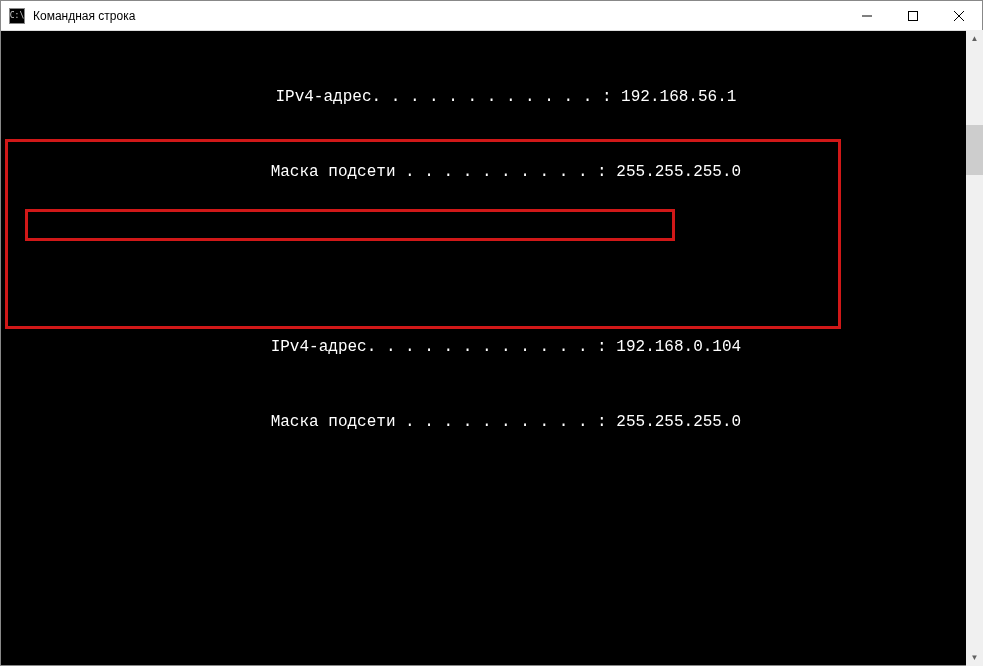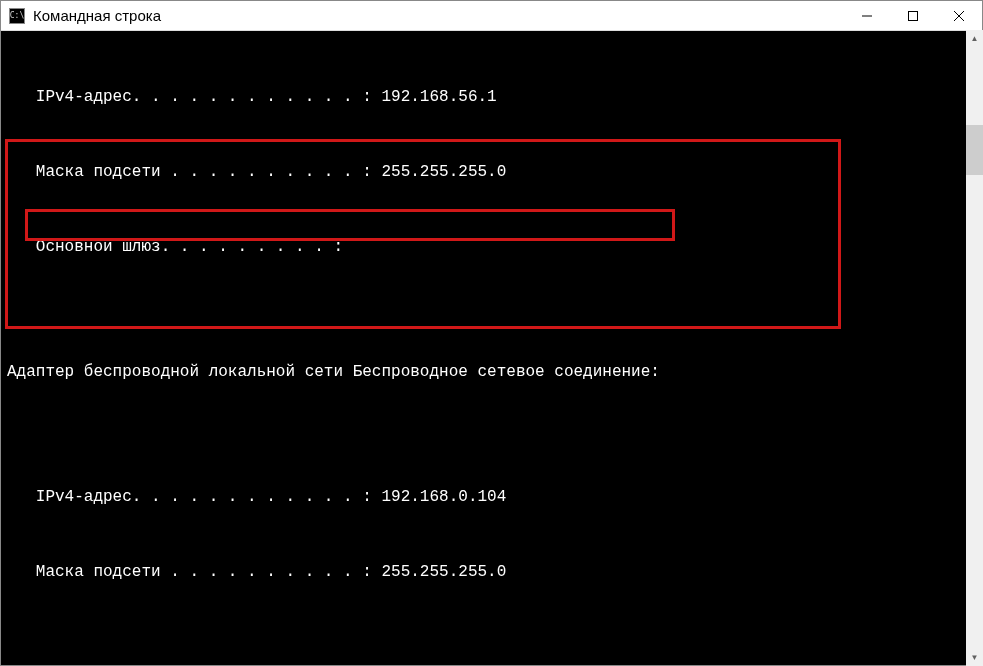--- a/index.html
+++ b/index.html
@@ -35,21 +35,21 @@
       display: flex;
       align-items: center;
       justify-content: center;
       font-size: 8px;
       color: #ccc;
       font-family: monospace;
       border: 1px solid #888;
     }
     .titlebar-text {
       flex: 1;
-      font-size: 15px;
+      font-size: 12px;
       color: #000;
     }
     .win-controls {
       display: flex;
       height: 100%;
     }
     .win-btn {
       width: 46px;
       height: 100%;
       display: flex;
@@ -64,21 +64,21 @@
       background: #000000;
       padding: 4px 6px;
       font-family: 'Consolas', 'Courier New', monospace;
       font-size: 16px;
       line-height: 25px;
       color: #ffffff;
       white-space: pre;
       overflow: hidden;
       position: relative;
     }
-    .line { display: block; white-space: pre; }
+    .line { display: block; white-space: pre; text-align: center; }
     .highlight-outer {
       position: absolute;
       border: 3px solid #d01818;
       left: 4px;
       width: 836px;
       top: 108px;
       height: 190px;
       pointer-events: none;
     }
     .highlight-inner {
@@ -141,23 +141,21 @@
             <line x1="0" y1="0" x2="10" y2="10" stroke="#000" stroke-width="1"></line>
             <line x1="10" y1="0" x2="0" y2="10" stroke="#000" stroke-width="1"></line>
           </svg>
       </div>
     </div>
   </div>
 
   <div class="terminal">
     <span class="line">   IPv4-адрес. . . . . . . . . . . . : 192.168.56.1</span>
     <span class="line">   Маска подсети . . . . . . . . . . : 255.255.255.0</span>
-    <span class="line">   Основной шлюз. . . . . . . . . :</span>
     <span class="line"></span>
-    <span class="line">Адаптер беспроводной локальной сети Беспроводное сетевое соединение:</span>
     <span class="line"></span>
     <span class="line">   IPv4-адрес. . . . . . . . . . . . : 192.168.0.104</span>
     <span class="line">   Маска подсети . . . . . . . . . . : 255.255.255.0</span>
     
     <span class="line"></span>
     
     <span class="line"></span>
     
     
     <span class="line"></span>

